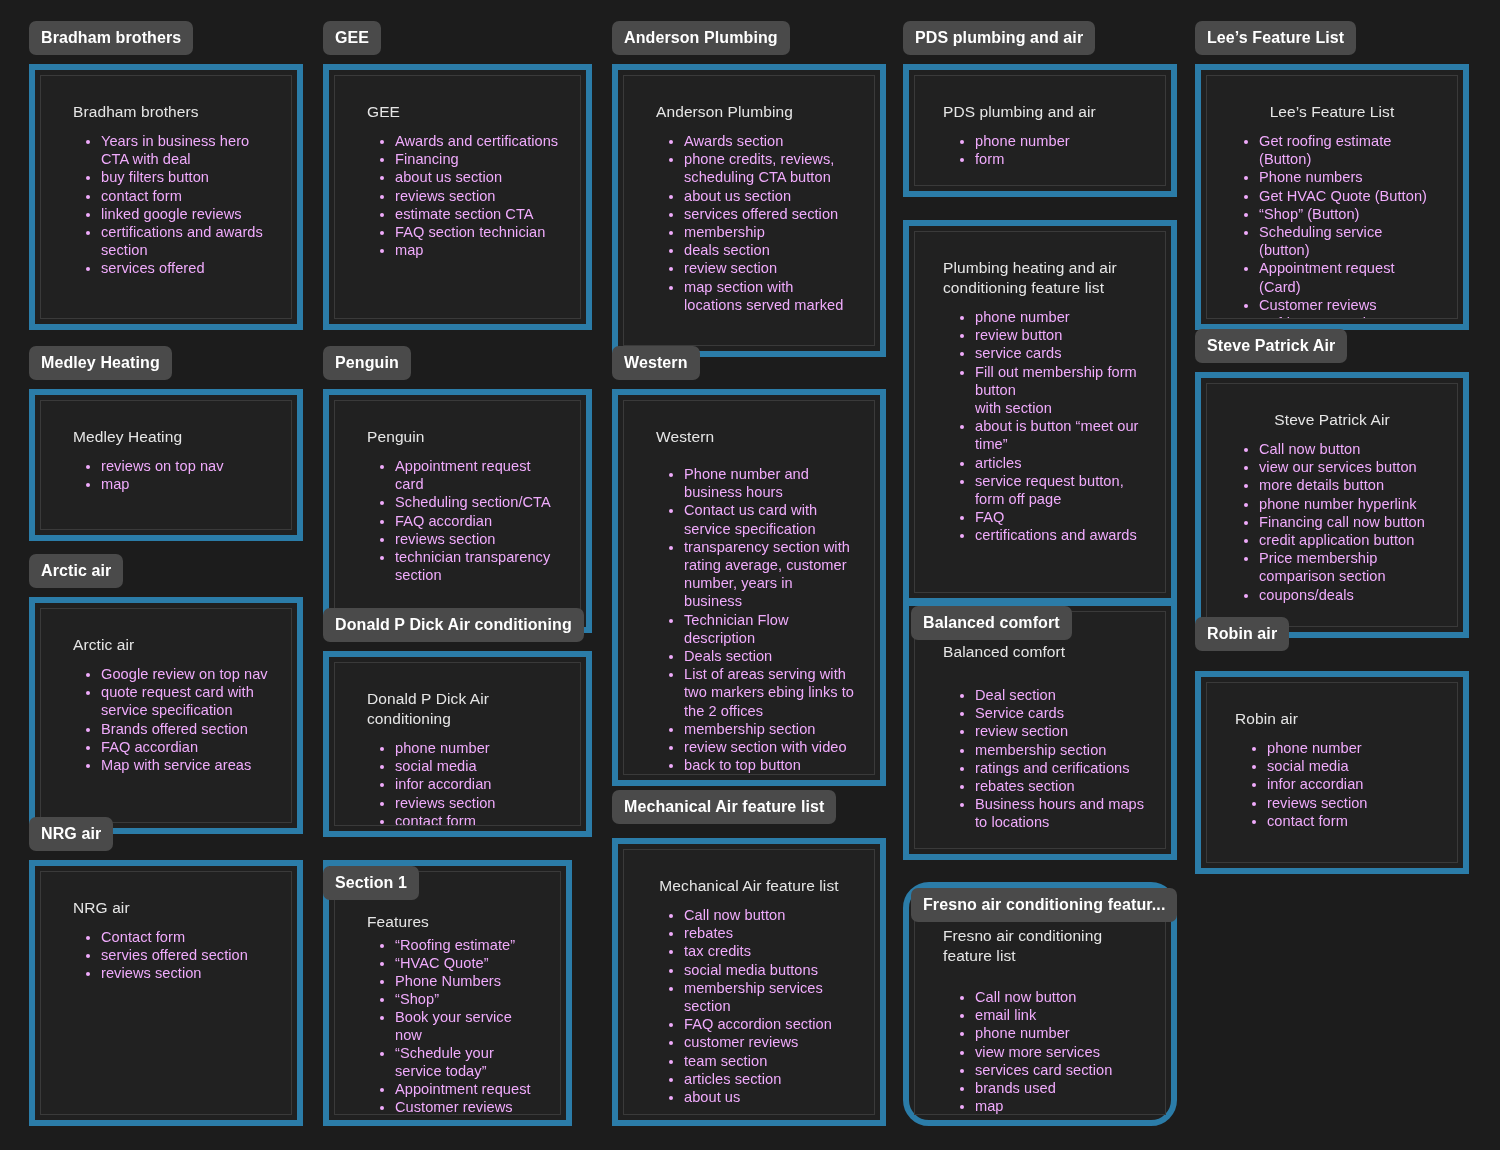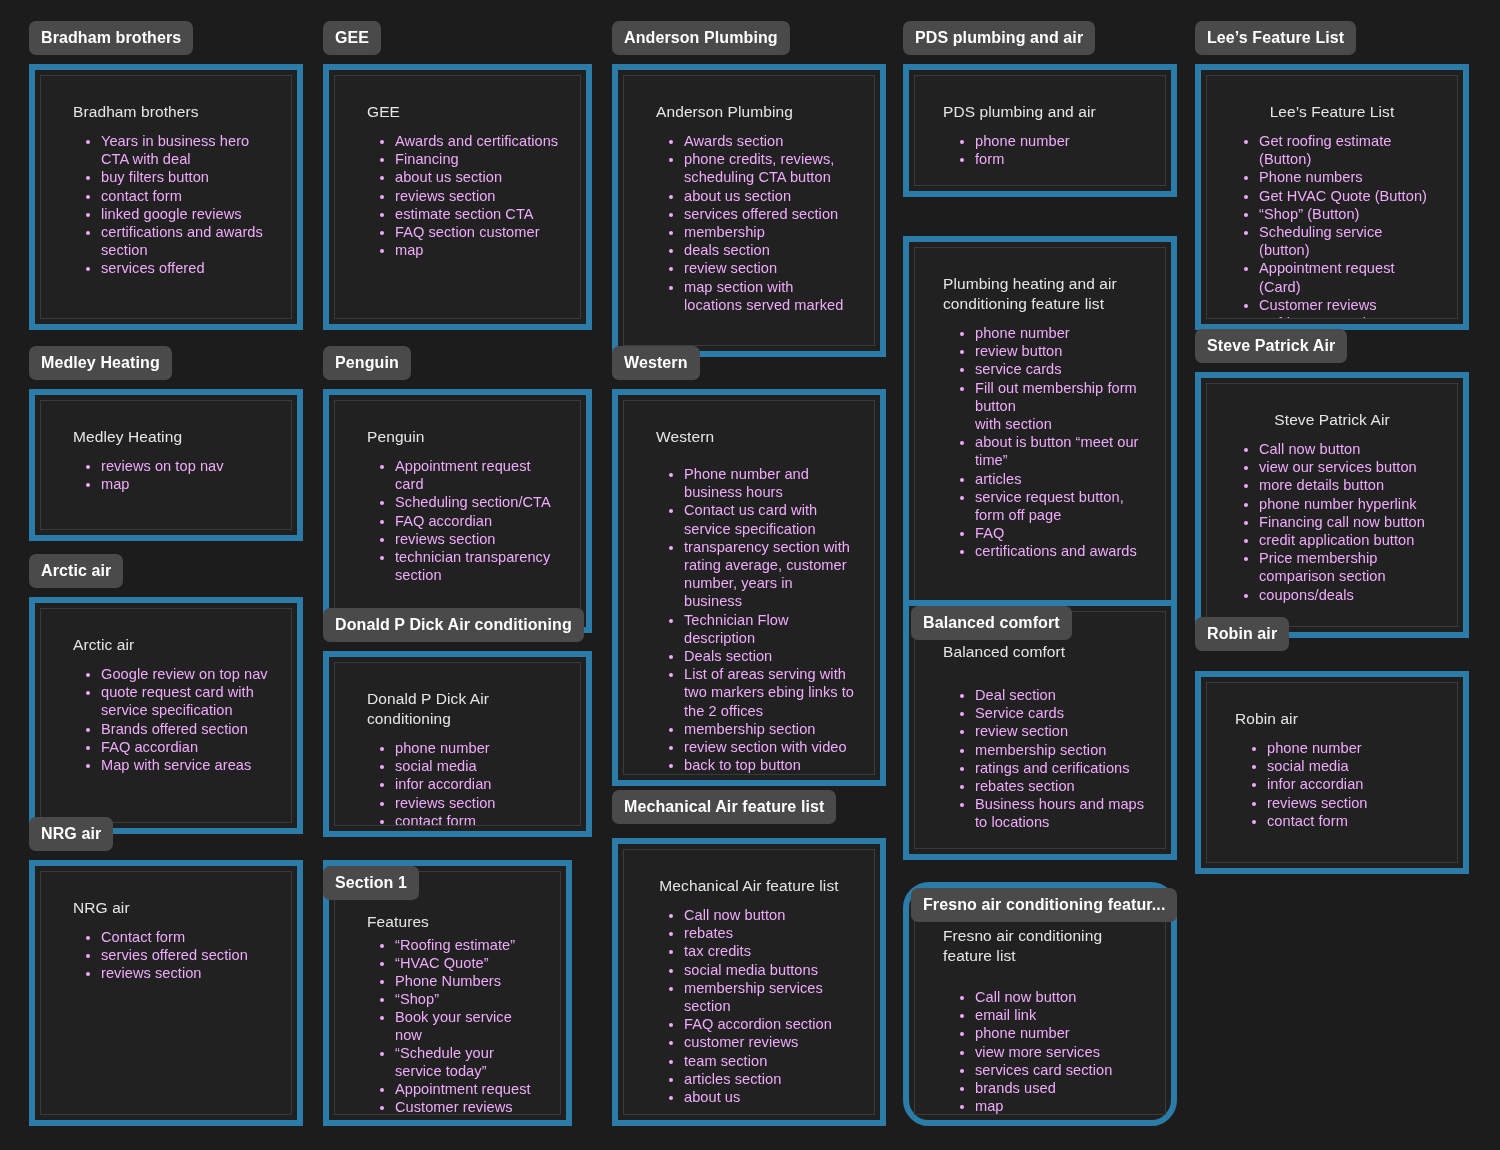--- a/index.html
+++ b/index.html
@@ -129,21 +129,21 @@
   <div class="chip" style="left:323px;top:21px;">GEE</div>
   <div class="card" style="left:323px;top:64px;width:269px;height:266px;">
     <div class="card-inner">
       <div class="card-title">GEE</div>
       <ul class="feat">
           <li>Awards and certifications</li>
           <li>Financing</li>
           <li>about us section</li>
           <li>reviews section</li>
           <li>estimate section CTA</li>
-          <li>FAQ section customer</li>
+          <li>FAQ section technician</li>
           <li>map</li>
         </ul>
     </div>
   </div>
 
   <div class="chip" style="left:323px;top:346px;">Penguin</div>
   <div class="card" style="left:323px;top:389px;width:269px;height:244px;">
     <div class="card-inner">
       <div class="card-title">Penguin</div>
       <ul class="feat">
@@ -246,21 +246,21 @@
   <div class="card" style="left:903px;top:64px;width:274px;height:133px;">
     <div class="card-inner">
       <div class="card-title" style="margin-left:8px;">PDS plumbing and air</div>
       <ul class="feat">
           <li>phone number</li>
           <li>form</li>
         </ul>
     </div>
   </div>
 
-  <div class="card" style="left:903px;top:236px;width:274px;height:384px;">
+  <div class="card" style="left:903px;top:220px;width:274px;height:384px;">
     <div class="card-inner">
       <div class="card-title" style="margin-left:8px;">Plumbing heating and air conditioning feature list</div>
       <ul class="feat">
           <li>phone number</li>
           <li>review button</li>
           <li>service cards</li>
           <li>Fill out membership form button<br>with section</li>
           <li>about is button “meet our time”</li>
           <li>articles</li>
           <li>service request button, form off page</li>

